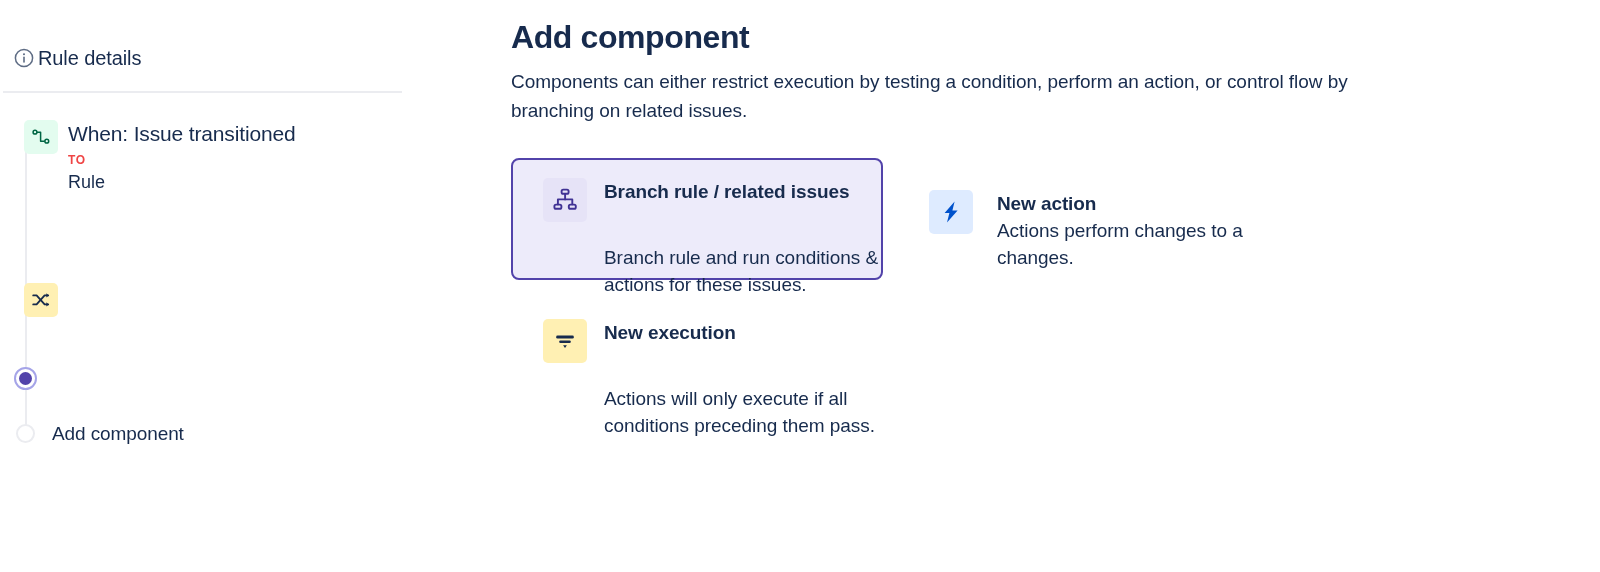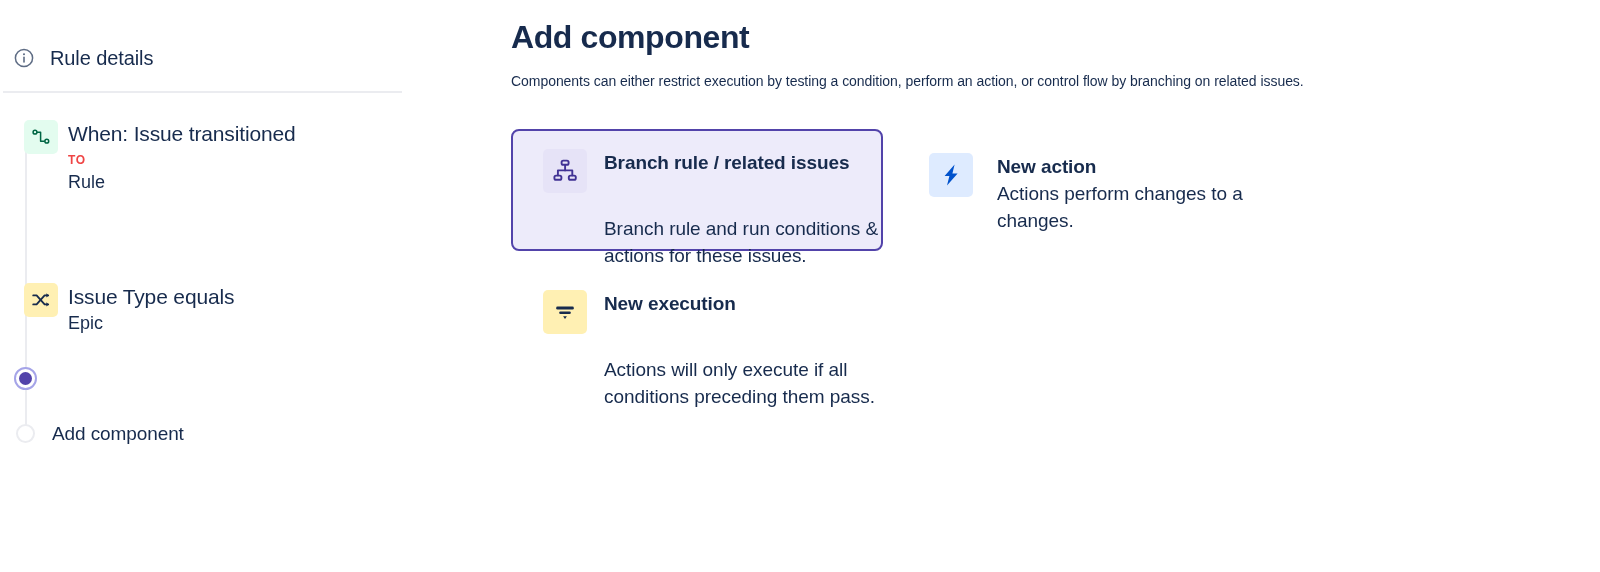--- a/index.html
+++ b/index.html
@@ -26,21 +26,21 @@
     position: relative;
     width: 440px;
     height: 572px;
     flex: 0 0 440px;
     padding-top: 40px;
   }
 
   .rule-details-row {
     display: flex;
     align-items: center;
-    gap: 14px;
+    gap: 2px;
     padding-left: 12px;
     height: 36px;
   }
 
   .info-icon {
     width: 24px;
     height: 24px;
     flex: 0 0 24px;
     display: block;
   }
@@ -175,21 +175,21 @@
   .main-title {
     font-size: 32px;
     line-height: 42px;
     font-weight: bold;
     color: #172B4D;
     letter-spacing: -0.4px;
   }
 
   .main-desc {
     margin-top: 9px;
-    font-size: 14px;
+    font-size: 19px;
     line-height: 29px;
     color: #172B4D;
     width: 905px;
     letter-spacing: -0.05px;
   }
 
   .cards {
     position: relative;
     margin-top: 33px;
     width: 790px;
@@ -214,21 +214,21 @@
 
   .card-branch {
     left: 0;
     top: 0;
     width: 372px;
     height: 122px;
   }
 
   .card-action {
     left: 386px;
-    top: 4px;
+    top: 12px;
     width: 390px;
     height: 122px;
     gap: 24px;
   }
 
   .card-condition {
     left: 0;
     top: 141px;
     width: 372px;
     height: 122px;
@@ -308,24 +308,20 @@
 
     <div class="node" style="top:283px;">
       <span class="node-icon yellow">
         <svg width="22" height="22" viewBox="0 0 22 22" fill="none">
           <path d="M3.2 6.4 H6.6 L14.6 15.4 H18.2" stroke="#172B4D" stroke-width="1.8" fill="none" stroke-linecap="round" stroke-linejoin="round"></path>
           <path d="M3.2 15.4 H6.6 L14.6 6.4 H18.2" stroke="#172B4D" stroke-width="1.8" fill="none" stroke-linecap="round" stroke-linejoin="round"></path>
           <path d="M16.4 4.2 L18.8 6.4 L16.4 8.6 Z" fill="#172B4D"></path>
           <path d="M16.4 13.2 L18.8 15.4 L16.4 17.6 Z" fill="#172B4D"></path>
         </svg>
       </span>
-      <div class="node-body">
-        <div class="node-title">Issue Type equals</div>
-        <div class="node-subvalue">Epic</div>
-      </div>
     </div>
 
     <div class="dot-selected"></div>
 
     <div class="dot-empty"></div>
     <div class="add-component-row">Add component</div>
   </div>
 
   <div class="main">
 

